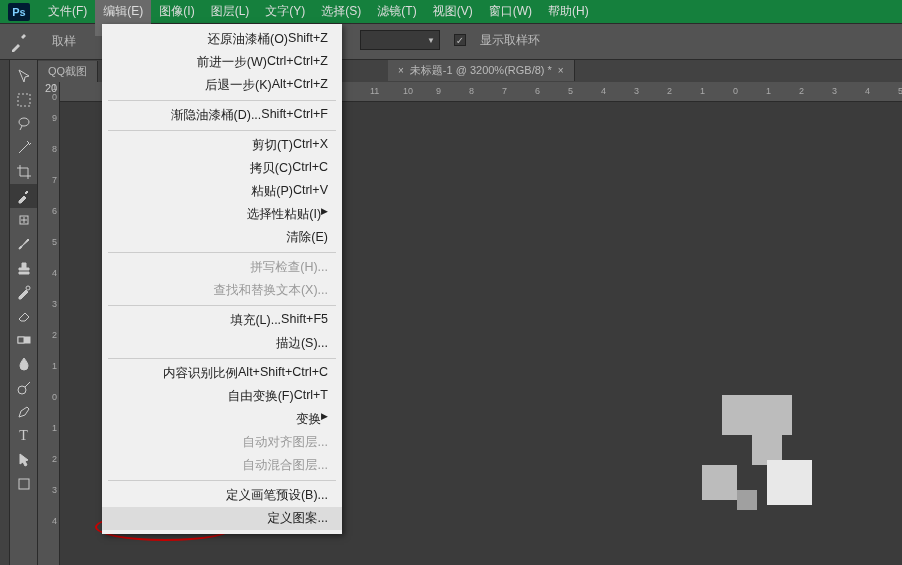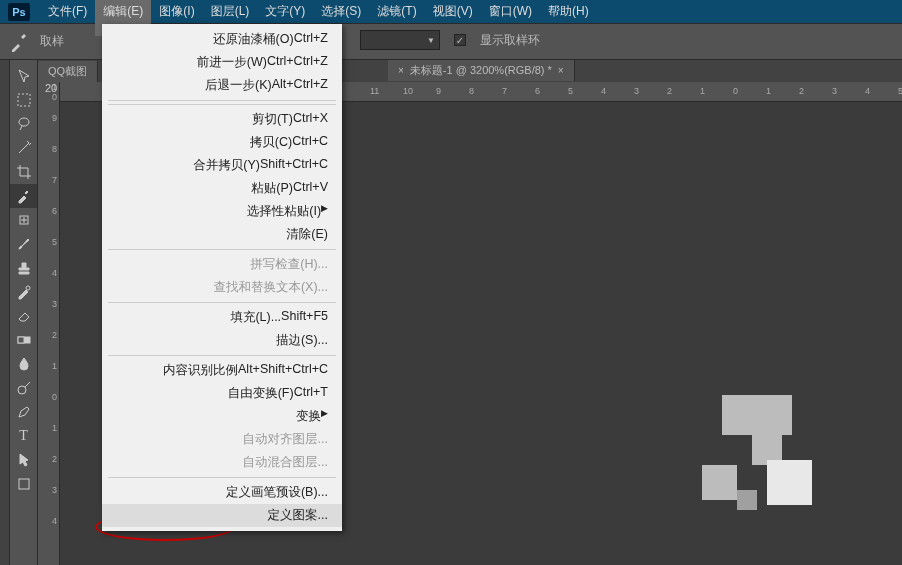--- a/index.html
+++ b/index.html
@@ -1,21 +1,21 @@
 <!DOCTYPE html>
 <html><head>
 <meta charset="utf-8">
 <style>
 * { margin:0; padding:0; box-sizing:border-box; font-family:"Microsoft YaHei",Arial,sans-serif; }
 body { width:902px; height:565px; background:#535353; color:#bbb; font-size:12px; overflow:hidden; position:relative; }
-.menubar { height:24px; background:#0c4a6e; display:flex; align-items:center; padding-left:8px; border-bottom:1px solid #2a2a2a; }
+.menubar { height:24px; background:#15803d; display:flex; align-items:center; padding-left:8px; border-bottom:1px solid #2a2a2a; }
 .ps-logo { width:22px; height:18px; background:#001c33; color:#7dcfff; font-weight:bold; font-size:11px; display:flex; align-items:center; justify-content:center; border-radius:2px; margin-right:10px; }
 .menu-item { padding:16px 8px; cursor:pointer; color:#ddd; }
 .menu-item.active { background:#6a6a6a; }
-.opts-bar { height:36px; background:#535353; display:flex; align-items:center; padding-left:8px; border-bottom:1px solid #2a2a2a; gap:8px; }
+.opts-bar { height:36px; background:#535353; display:flex; align-items:center; padding-left:8px; border-bottom:1px solid #2a2a2a; gap:20px; }
 .eyedrop-ico { width:24px; height:24px; display:flex; align-items:center; justify-content:center; }
 .opts-right { position:absolute; left:360px; top:30px; display:flex; align-items:center; gap:14px; }
 .drop-box { width:80px; height:20px; background:#3a3a3a; border:1px solid #222; display:flex; justify-content:flex-end; align-items:center; padding-right:4px; }
 .drop-box .arr { font-size:8px; }
 .chk { width:12px; height:12px; background:#3a3a3a; border:1px solid #222; display:inline-flex; align-items:center; justify-content:center; color:#bbb; font-size:10px; }
 .body { display:flex; height:calc(100% - 60px); }
 .tool-strip { width:10px; background:#424242; border-right:1px solid #2a2a2a; }
 .toolbox { width:28px; background:#535353; border-right:1px solid #2a2a2a; display:flex; flex-direction:column; padding-top:4px; }
 .tool { height:24px; display:flex; align-items:center; justify-content:center; color:#ccc; cursor:pointer; }
 .tool.sel { background:#3a3a3a; }
@@ -236,45 +236,45 @@
       </div>
     </div>
   </div>
 </div>
 
 <div class="big-20">20</div>
 
 <div class="dropdown" id="dropdown">
     <div class="row">
       <span>还原油漆桶(O)</span>
-      <span>Ctrl+Z</span>
+      <span>Shift+Z</span>
     </div>
     <div class="row">
       <span>前进一步(W)</span>
       <span>Ctrl+Ctrl+Z</span>
     </div>
     <div class="row">
       <span>后退一步(K)</span>
       <span>Alt+Ctrl+Z</span>
     </div>
     <div class="sep"></div>
+    <div class="row">
+      <span>渐隐油漆桶(D)...</span>
+      <span>Shift+Ctrl+F</span>
+    </div>
     <div class="sep"></div>
     <div class="row">
       <span>剪切(T)</span>
       <span>Ctrl+X</span>
     </div>
     <div class="row">
       <span>拷贝(C)</span>
       <span>Ctrl+C</span>
     </div>
     <div class="row">
-      <span>合并拷贝(Y)</span>
-      <span>Shift+Ctrl+C</span>
-    </div>
-    <div class="row">
       <span>粘贴(P)</span>
       <span>Ctrl+V</span>
     </div>
     <div class="row">
       <span>选择性粘贴(I)</span>
       <span class="arr">▶</span>
     </div>
     <div class="row">
       <span>清除(E)</span>
     </div>

